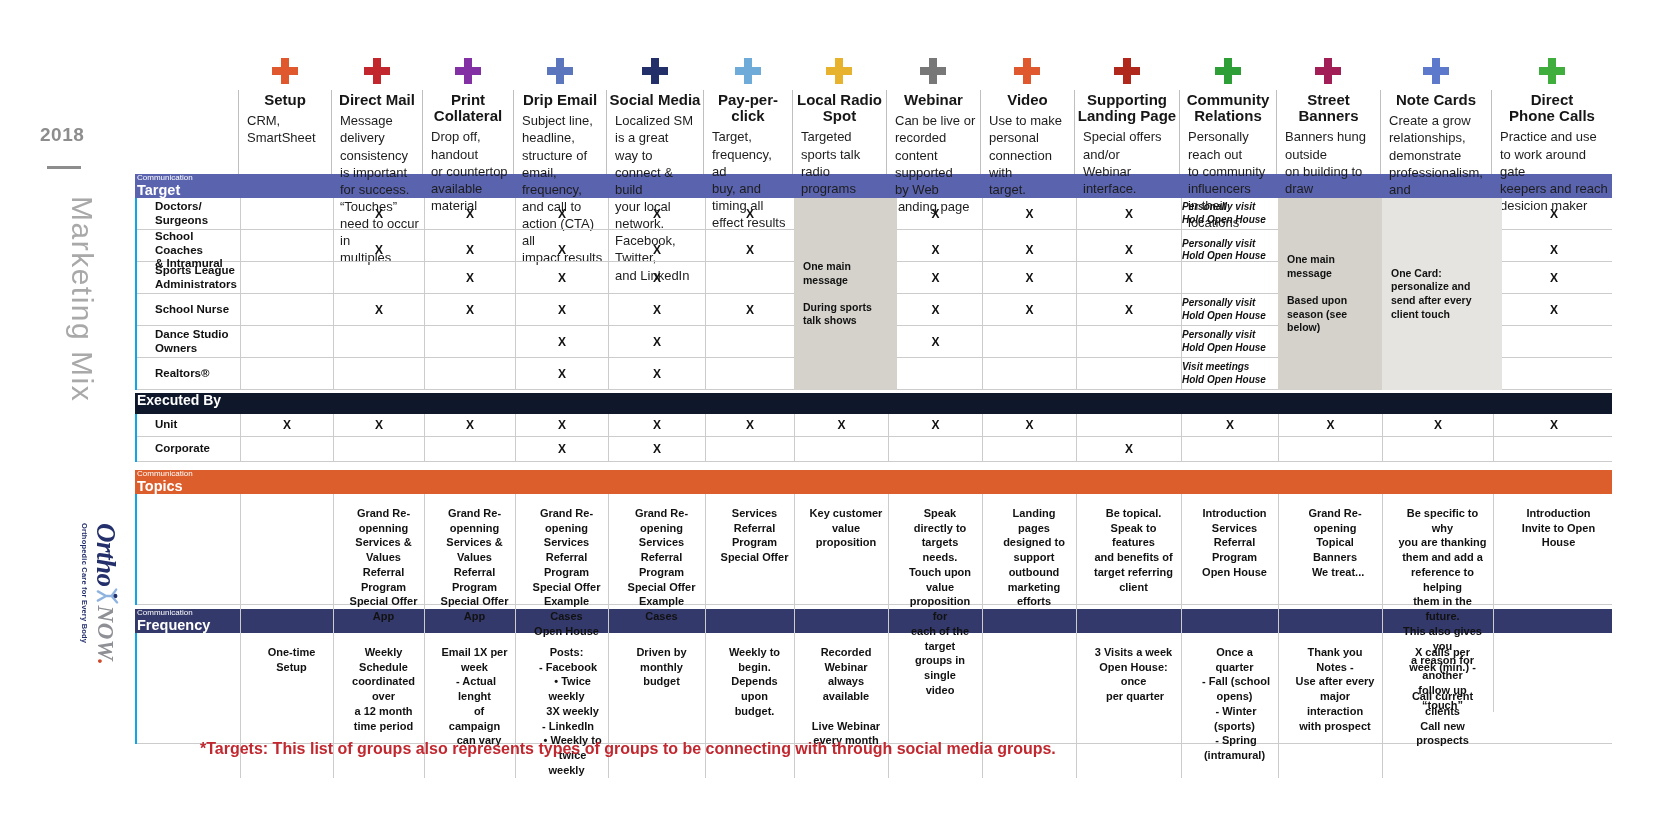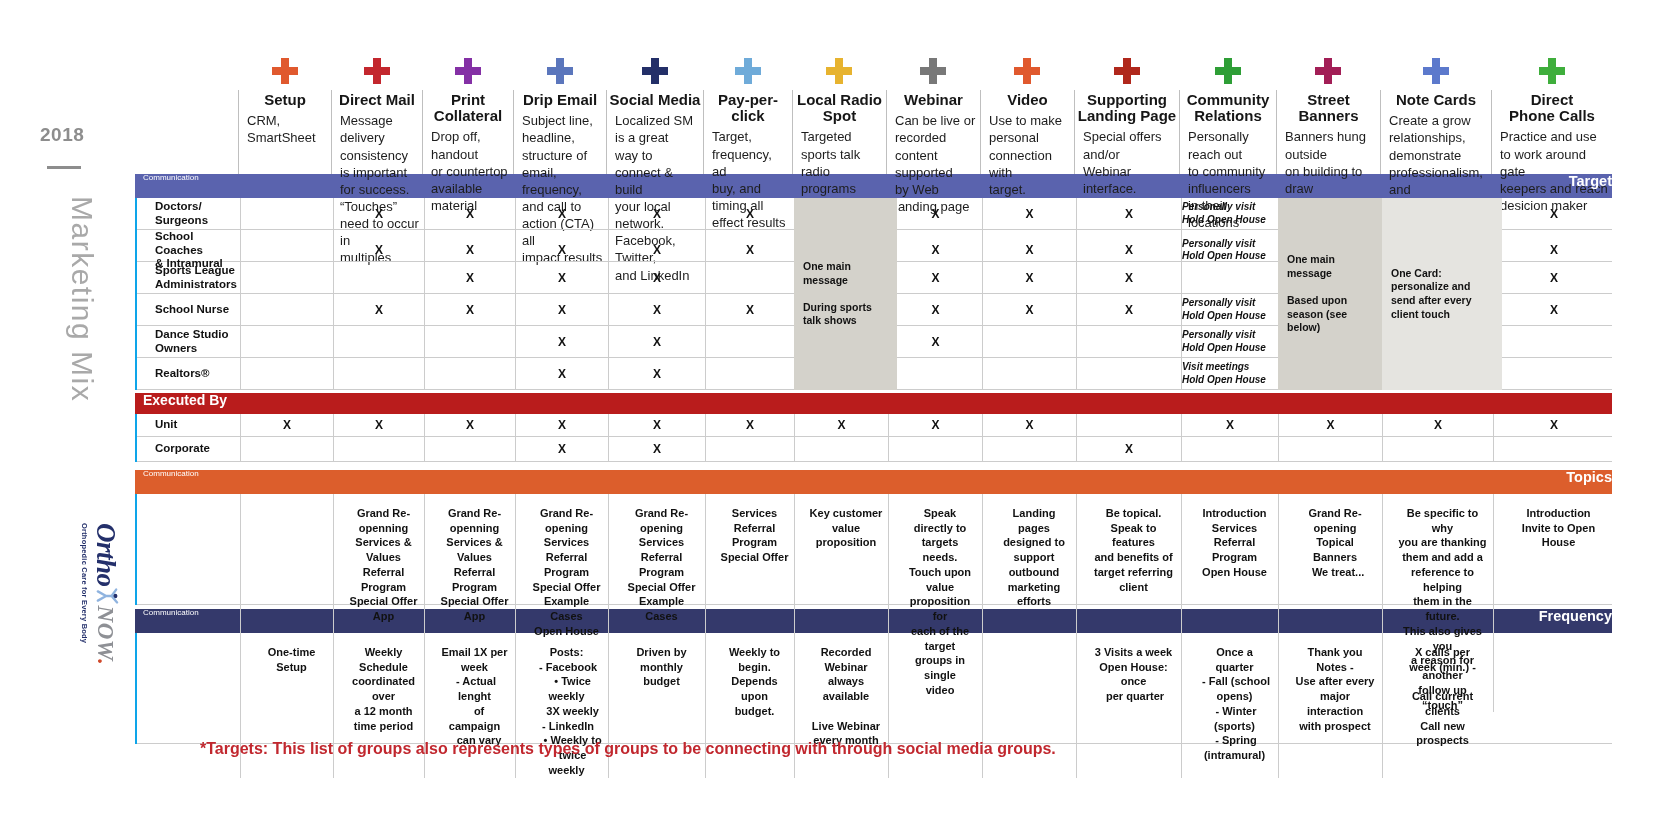--- a/index.html
+++ b/index.html
@@ -23,21 +23,21 @@
   
   #matrix{position:absolute;left:135px;top:52px;width:1477px;}
   .mrow{display:grid;}
   .hcell{display:flex;flex-direction:column;align-items:stretch;}
   .plus-wrap{height:38px;display:flex;align-items:center;justify-content:center;}
   .htext{border-left:1px solid #bfbfbf;height:82px;padding-bottom:2px;}
   .hcell.spacer .htext{border-left:none;}
   .htitle{font-size:15px;font-weight:bold;text-align:center;line-height:1.08;padding:2px 1px 1px;color:#161616;}
   .hsub{font-size:13px;line-height:1.32;padding:3px 3px 0 8px;color:#1d1d1d;}
 
-  .band{height:24px;display:flex;flex-direction:row;justify-content:space-between;padding-left:8px;color:#fff;}
+  .band{height:24px;display:flex;flex-direction:column;justify-content:flex-start;padding-left:2px;color:#fff;}
   .band .eyebrow{font-size:8px;line-height:1;margin-bottom:1px;}
   .band .blabel{font-size:14.5px;font-weight:bold;line-height:1;}
   .band.single{height:21px;}
   .band.single .blabel{font-size:14px;}
 
   .rows{position:relative;border-left:2px solid #0ea5e9;}
   .drow{border-bottom:1px solid #ccc;}
   .cell{border-left:1px solid #ccc;display:flex;align-items:center;justify-content:center;}
   .cell.lab{border-left:none;justify-content:flex-start;padding-left:18px;
             font-size:11.5px;font-weight:bold;line-height:1.18;}
@@ -396,21 +396,21 @@
 
 Based upon
 season (see
 below)</div>
       <div class="merged pre" style="left: 1245px; width: 111px; background: rgb(229, 228, 224);">One Card:
 personalize and
 send after every
 client touch</div>
     </div>
     <div class="gap3"></div>
-    <div class="band single" style="background: #b91c1c;">
+    <div class="band single" style="background: #0f172a;">
       <div class="blabel">Executed By</div>
     </div>
     <div class="rows">
       <div class="mrow drow" style="grid-template-columns: 103px 93px 91px 91px 93px 97px 89px 94px 94px 94px 105px 97px 104px 111px 121px; height: 22px;">
         <div class="cell lab pre">Unit</div>
         <div class="cell x">X</div>
         <div class="cell x">X</div>
         <div class="cell x">X</div>
         <div class="cell x">X</div>
         <div class="cell x">X</div>

